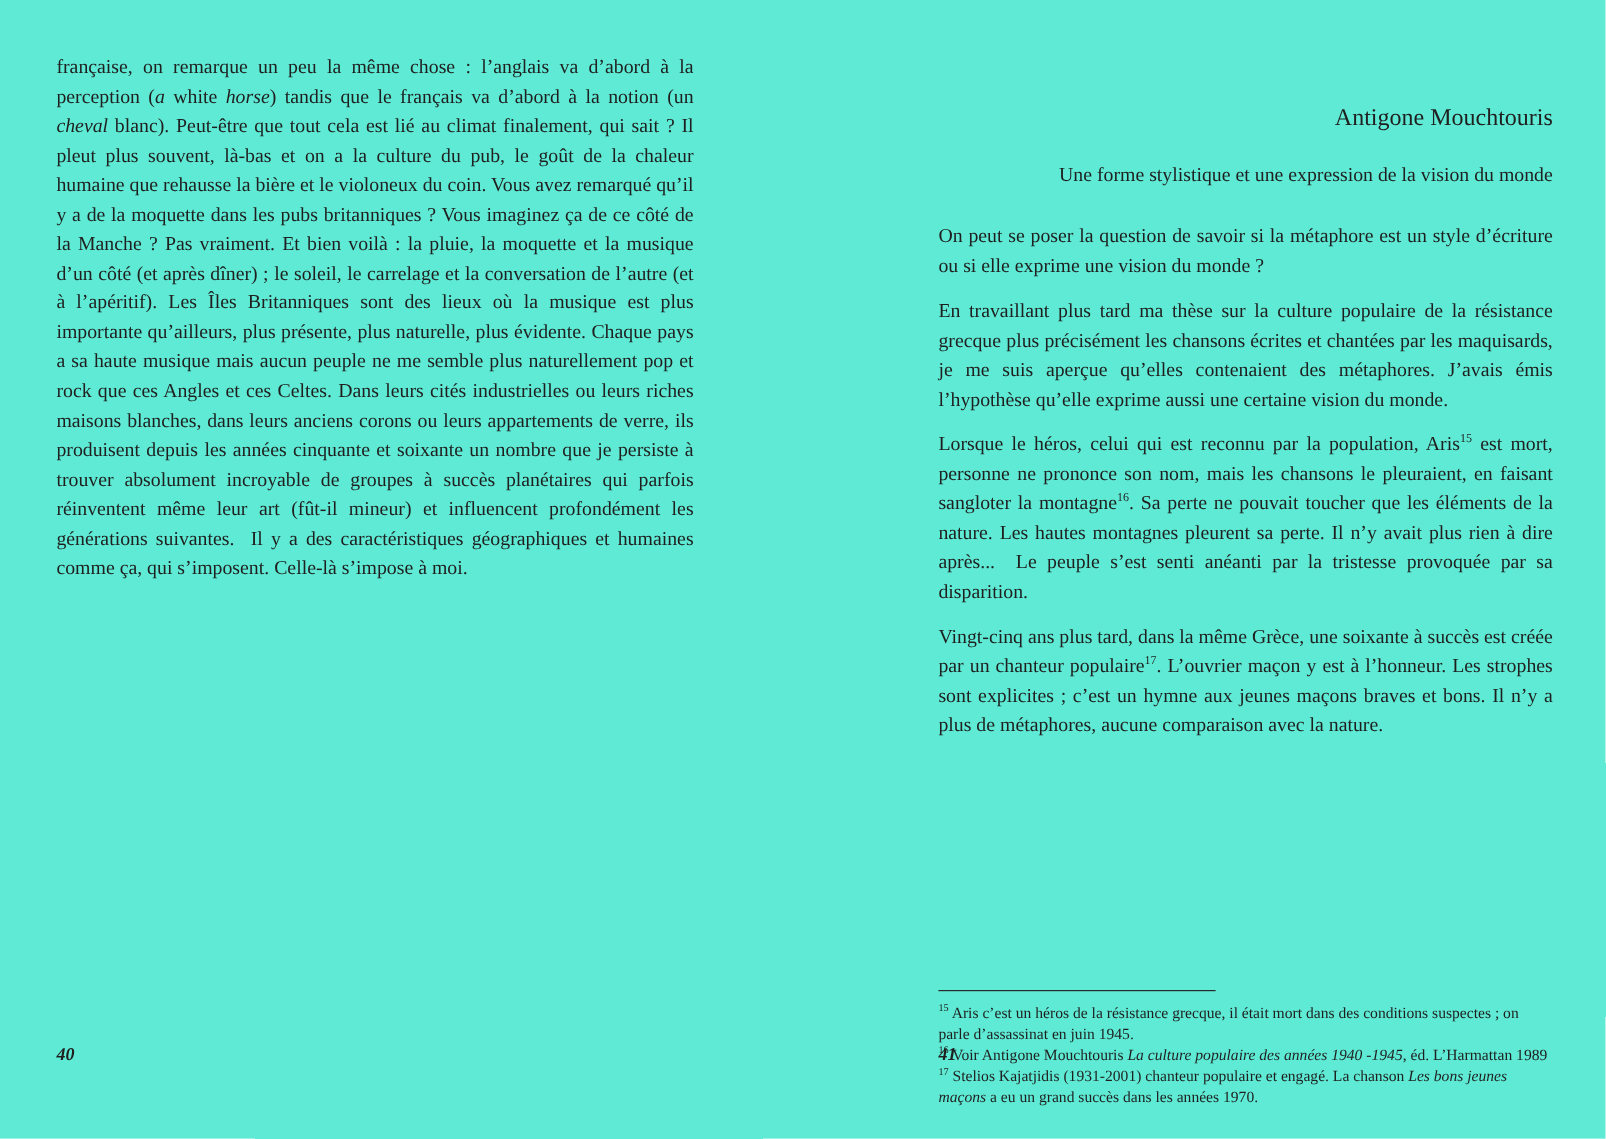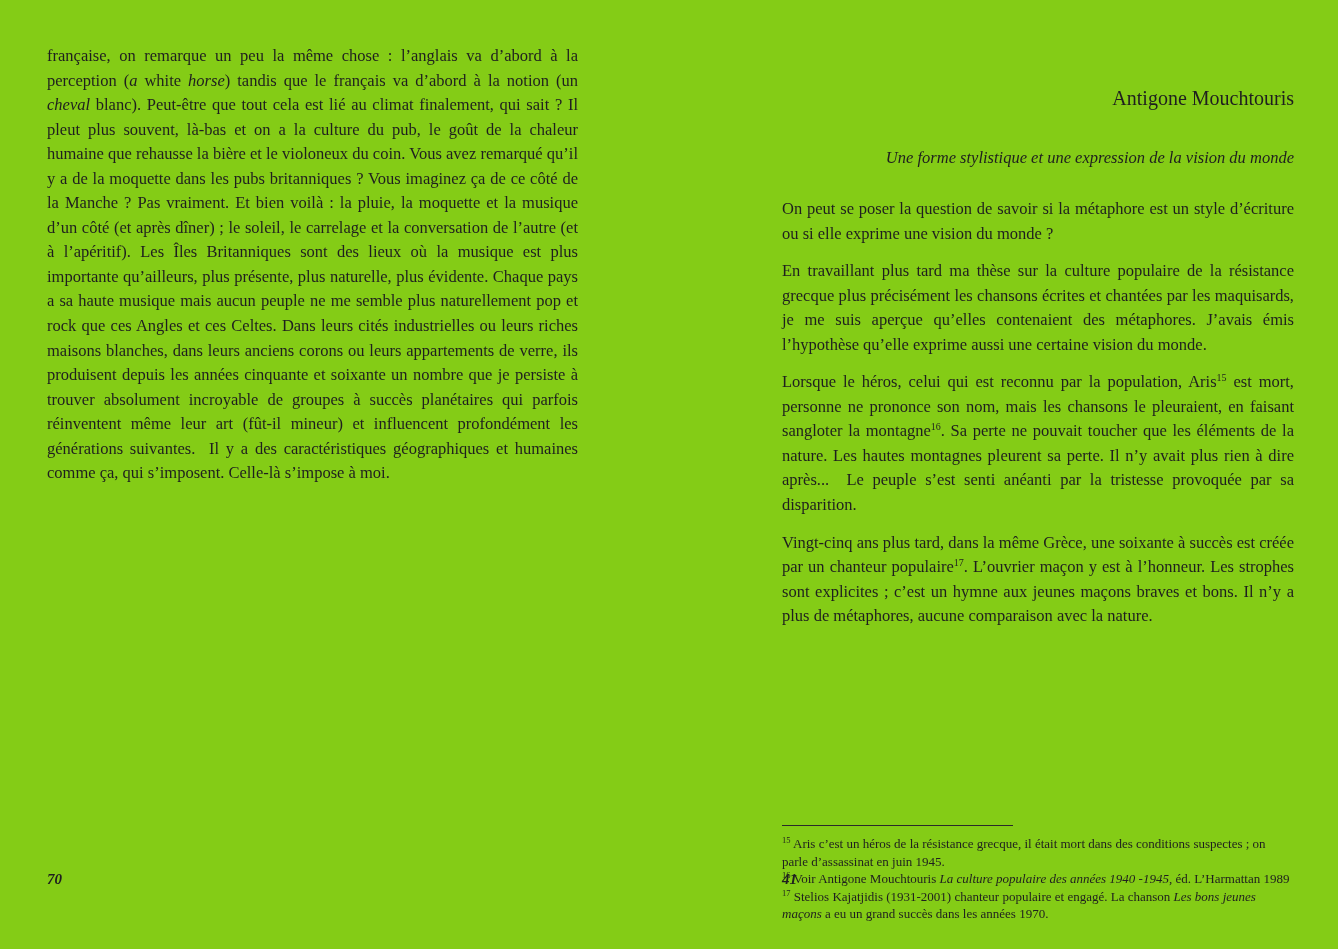--- a/index.html
+++ b/index.html
@@ -1,20 +1,20 @@
 <!DOCTYPE html>
 <html lang="fr"><head>
 <meta charset="utf-8">
 <style>
   html, body { margin: 0; padding: 0; background: #ffffff; }
   .spread {
     position: relative;
     width: 1338px;
     height: 949px;
-    background: #84cc16;
+    background: #5eead4;
     font-family: "Liberation Serif", serif;
     color: #1f1f1f;
     overflow: hidden;
   }
   
   .left-body {
     position: absolute;
     left: 47px;
     top: 44px;
     width: 531px;
@@ -37,24 +37,23 @@
   }
   .essay-title {
     font-size: 27px;
     line-height: 36px;
     font-weight: bold;
     font-style: italic;
     letter-spacing: 1.5px;
     text-align: right;
   }
   .subtitle {
-    margin-top: 36px;
+    margin-top: 24px;
     font-size: 16.5px;
     line-height: 22px;
-    font-style: italic;
     text-align: right;
   }
   .right-body {
     margin-top: 28px;
     font-size: 16.5px;
     line-height: 24.55px;
     text-align: justify;
   }
   .right-body p { margin: 0 0 13px 0; }
   sup {
@@ -91,21 +90,21 @@
   .pageno-left { left: 47px; }
   .pageno-right { left: 782px; width: 512px; }
 </style>
 </head>
 <body>
 
 <div class="spread">
 
   <div class="left-body"><span>française, on remarque un peu la même chose&nbsp;: l’anglais va d’abord à la perception (</span><i>a</i><span> white </span><i>horse</i><span>) tandis que le français va d’abord à la notion (un </span><i>cheval</i><span> blanc). Peut-être que tout cela est lié au climat finalement, qui sait&nbsp;? Il pleut plus souvent, là-bas et on a la culture du pub, le goût de la chaleur humaine que rehausse la bière et le violoneux du coin. Vous avez remarqué qu’il y a de la moquette dans les pubs britanniques&nbsp;? Vous imaginez ça de ce côté de la Manche&nbsp;? Pas vraiment. Et bien voilà&nbsp;: la pluie, la moquette et la musique d’un côté (et après dîner)&nbsp;; le soleil, le carrelage et la conversation de l’autre (et à l’apéritif). Les Îles Britanniques sont des lieux où la musique est plus importante qu’ailleurs, plus présente, plus naturelle, plus évidente. Chaque pays a sa haute musique mais aucun peuple ne me semble plus naturellement pop et rock que ces Angles et ces Celtes. Dans leurs cités industrielles ou leurs riches maisons blanches, dans leurs anciens corons ou leurs appartements de verre, ils produisent depuis les années cinquante et soixante un nombre que je persiste à trouver absolument incroyable de groupes à succès planétaires qui parfois réinventent même leur art (fût-il mineur) et influencent profondément les générations suivantes.&nbsp; Il y a des caractéristiques géographiques et humaines comme ça, qui s’imposent. Celle-là s’impose à moi.</span></div>
 
-  <div class="pageno pageno-left">70</div>
+  <div class="pageno pageno-left">40</div>
 
   <div class="right-page">
     <div class="author">Antigone Mouchtouris</div>
     <div class="subtitle">Une forme stylistique et une expression de la vision du monde</div>
 
     <div class="right-body">
       <p><span>On peut se poser la question de savoir si la métaphore est un style d’écriture ou si elle exprime une vision du monde&nbsp;?</span></p>
       <p><span>En travaillant plus tard ma thèse sur la culture populaire de la résistance grecque plus précisément les chansons écrites et chantées par les maquisards, je me suis aperçue qu’elles contenaient des métaphores. J’avais émis l’hypothèse qu’elle exprime aussi une certaine vision du monde.</span></p>
       <p><span>Lorsque le héros, celui qui est reconnu par la population, Aris</span><sup>15</sup><span> est mort, personne ne prononce son nom, mais les chansons le pleuraient, en faisant sangloter la montagne</span><sup>16</sup><span>. Sa perte ne pouvait toucher que les éléments de la nature. Les hautes montagnes pleurent sa perte. Il n’y avait plus rien à dire après...&nbsp; Le peuple s’est senti anéanti par la tristesse provoquée par sa disparition.</span></p>
       <p><span>Vingt-cinq ans plus tard, dans la même Grèce, une soixante à succès est créée par un chanteur populaire</span><sup>17</sup><span>. L’ouvrier maçon y est à l’honneur. Les strophes sont explicites&nbsp;; c’est un hymne aux jeunes maçons braves et bons. Il n’y a plus de métaphores, aucune comparaison avec la nature.</span></p>

